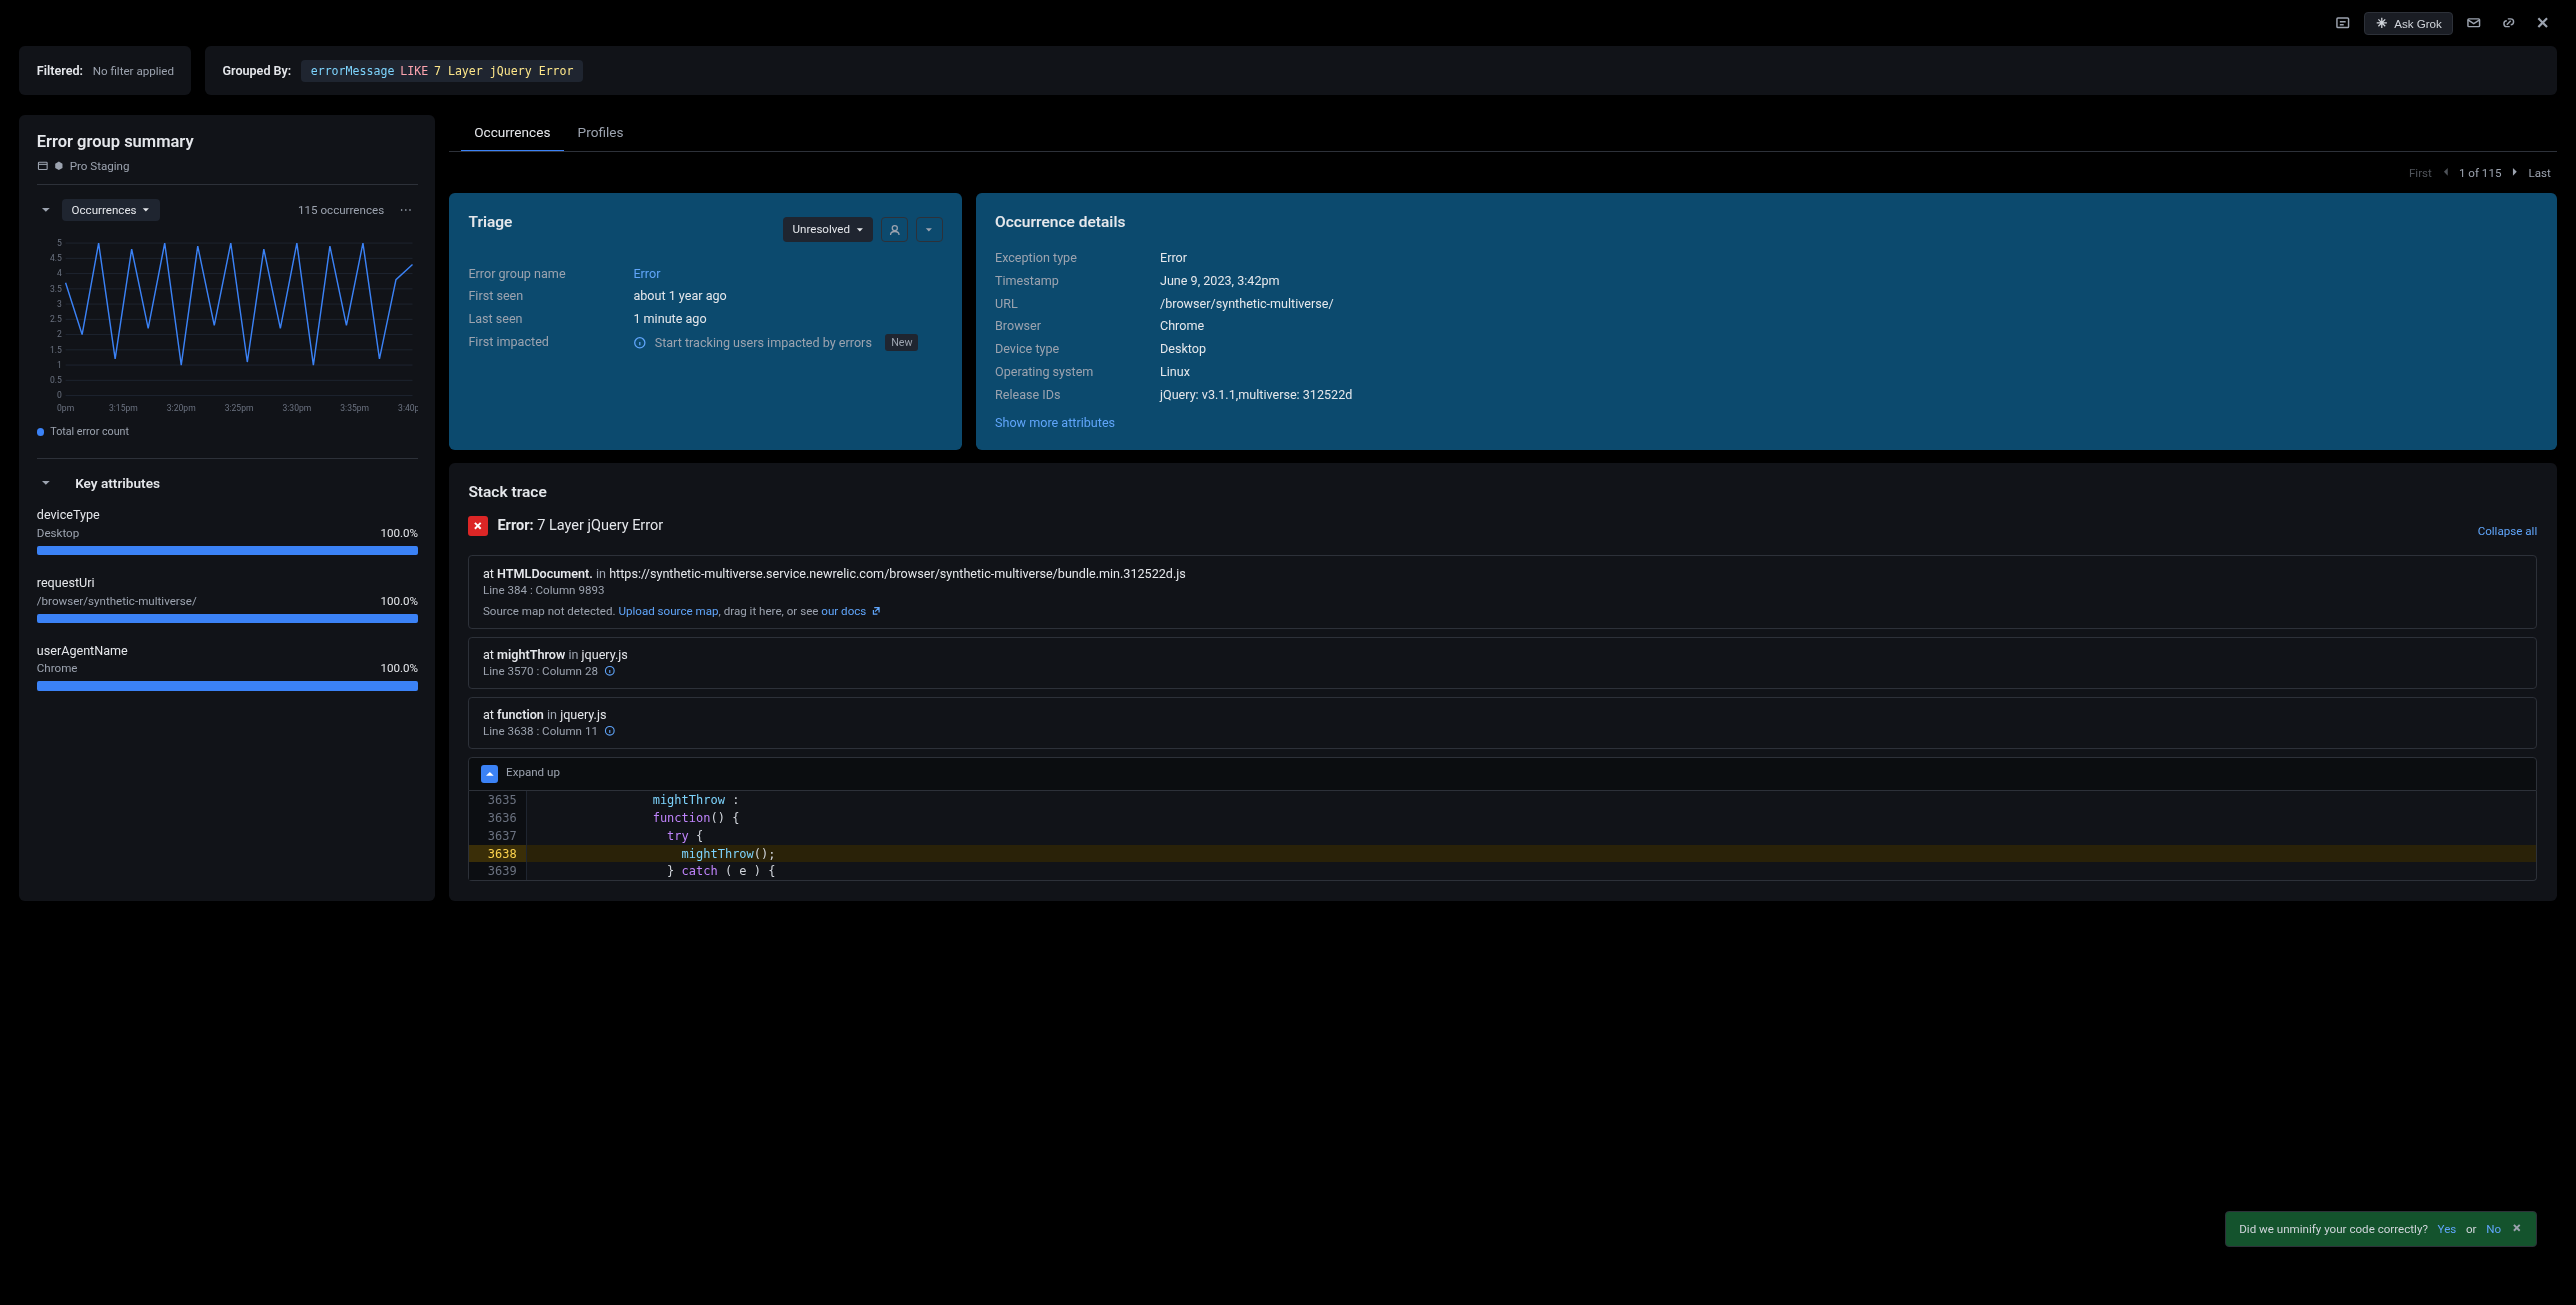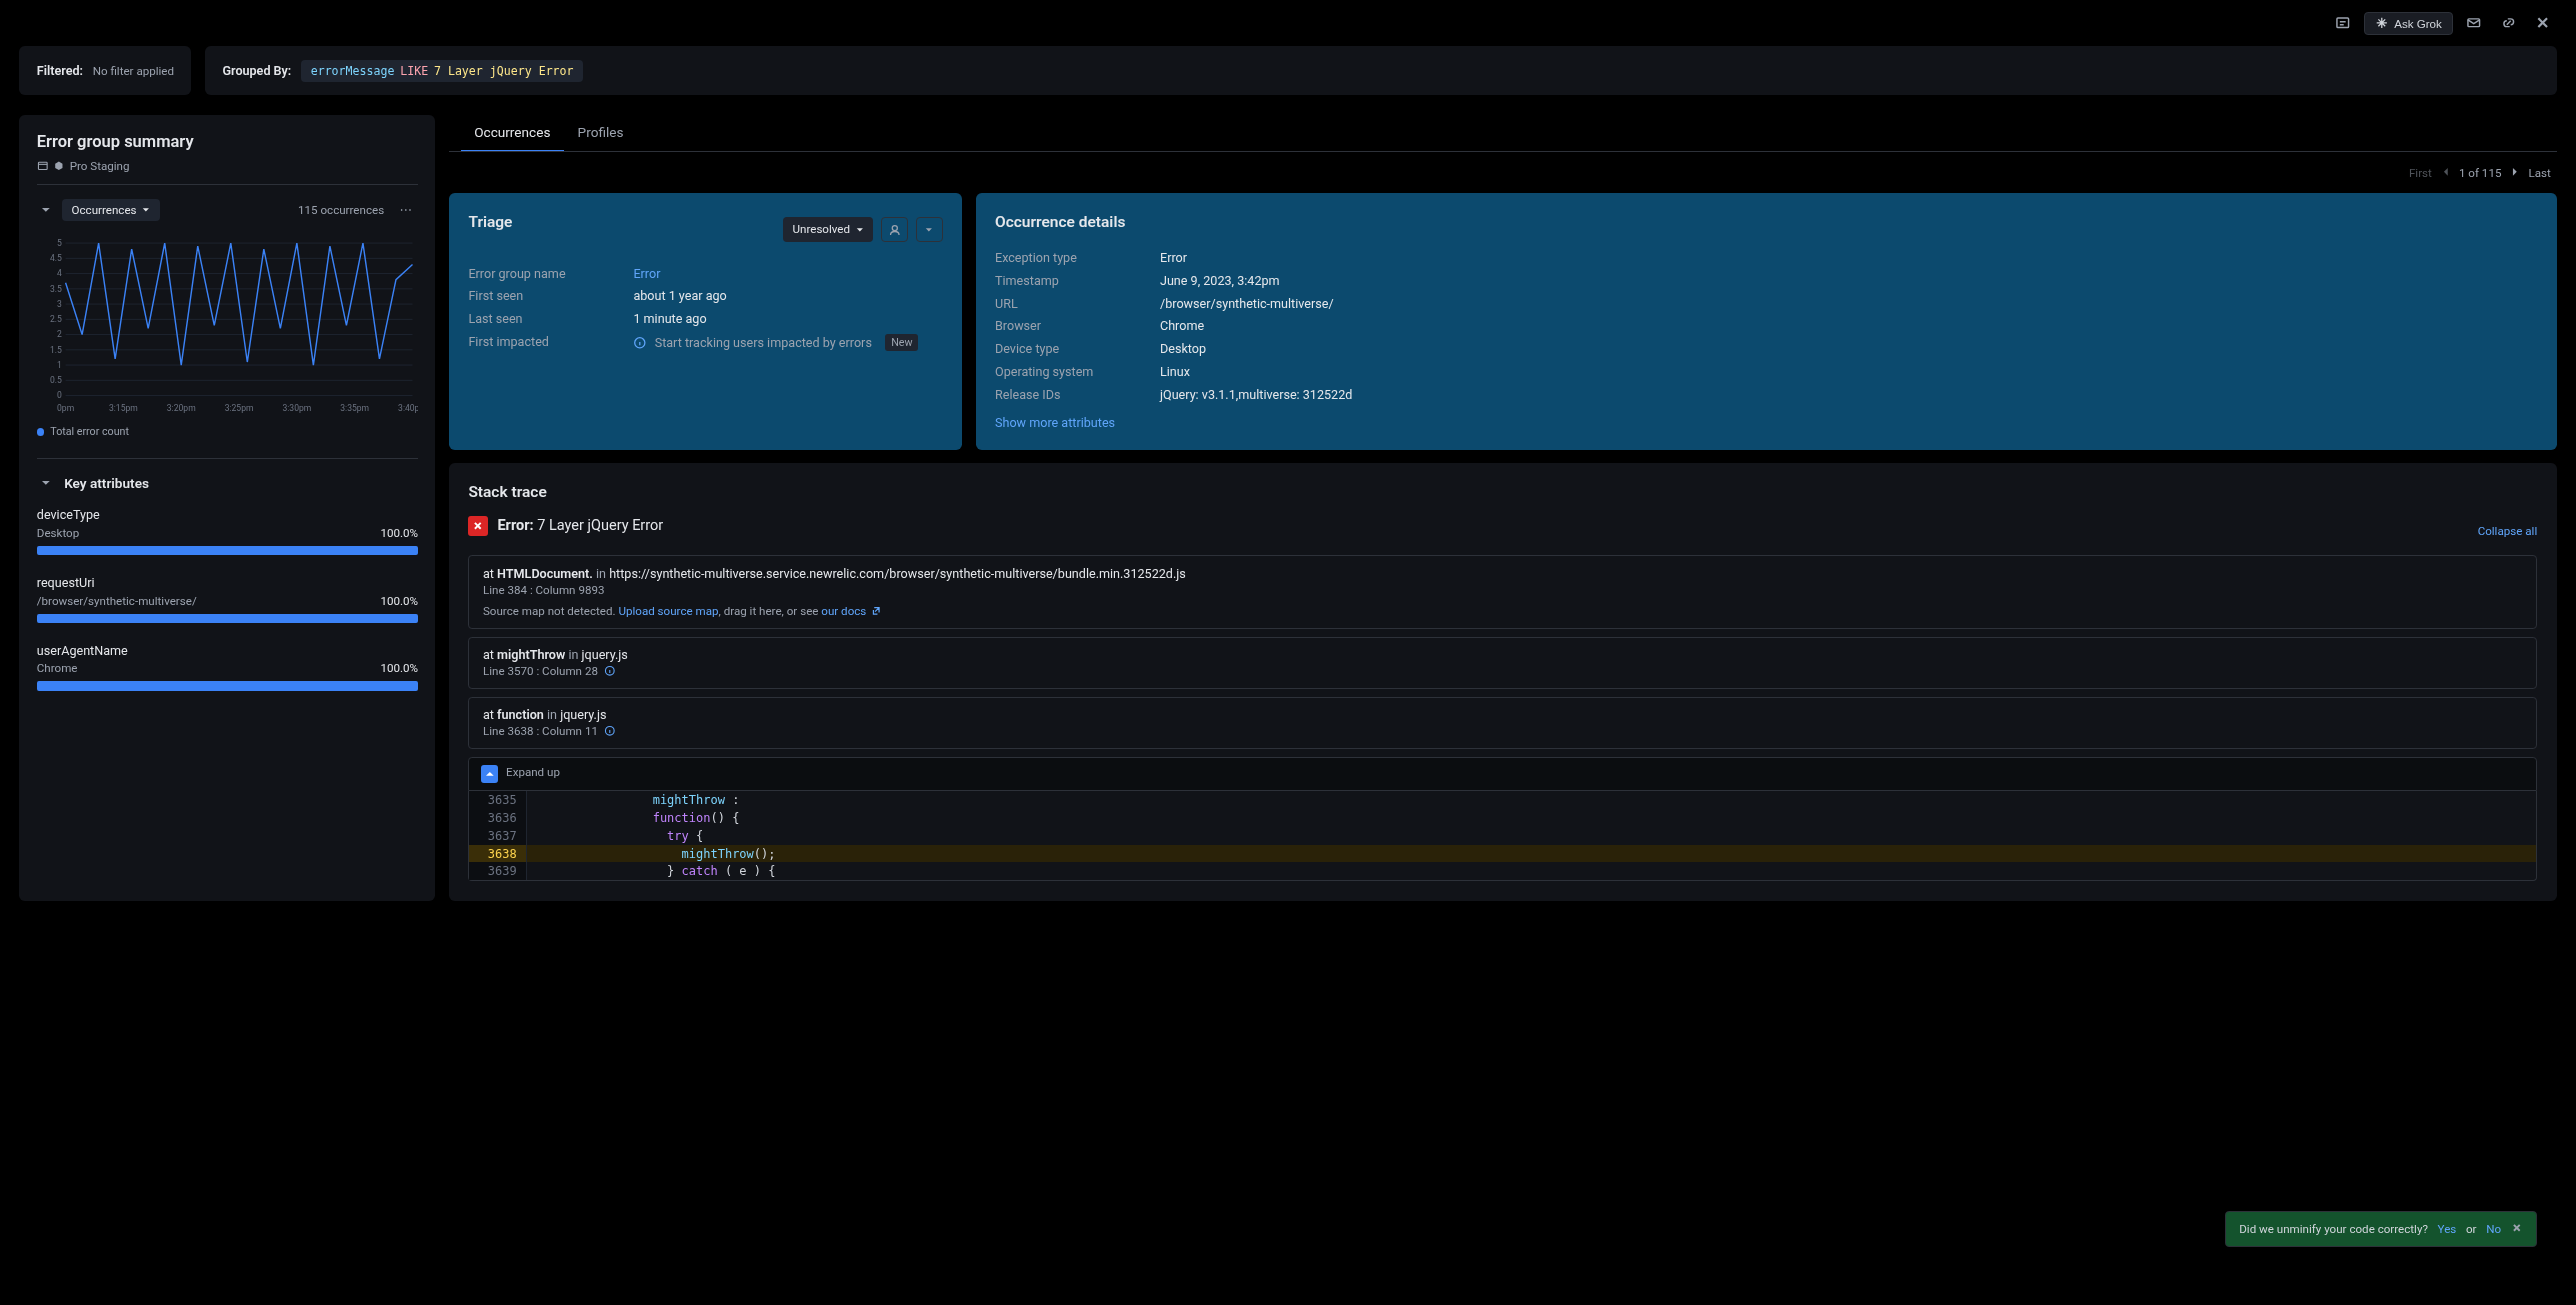--- a/index.html
+++ b/index.html
@@ -69,21 +69,21 @@
 .occ-count { color: #9ca3af; font-size: 11.6px; }
 .more-dots { color: #9ca3af; cursor: pointer; padding: 0 5.8px; }
 
 .chart-area { margin-top: 13.6px; }
 .chart-svg { width: 100%; height: 184px; }
 .chart-line { stroke: #3b82f6; stroke-width: 1.5; fill: none; }
 .legend { display: flex; align-items: center; gap: 5.8px; font-size: 10.7px; color: #9ca3af; margin-top: 3.9px; }
 .legend-dot { width: 7.7px; height: 7.7px; border-radius: 50%; background: #3b82f6; }
 
 .key-attr { margin-top: 19.4px; border-top: 1px solid #2d3139; padding-top: 15.5px; }
-.key-attr-header { display: flex; align-items: center; gap: 10px; margin-bottom: 15.5px; }
+.key-attr-header { display: flex; align-items: center; gap: 21px; margin-bottom: 15.5px; }
 .key-attr-title { font-weight: 600; font-size: 13.6px; }
 .attr-block { margin-bottom: 19.4px; }
 .attr-name { font-size: 12.6px; color: #e5e7eb; margin-bottom: 3.9px; }
 .attr-value-row { display: flex; justify-content: space-between; font-size: 11.6px; color: #9ca3af; margin-bottom: 5.8px; }
 .attr-pct { color: #e5e7eb; }
 .attr-bar { height: 9.7px; background: #3b82f6; border-radius: 1.9px; }
 
 .right-panel { flex: 1; display: flex; flex-direction: column; gap: 13.6px; }
 .tabs-row { display: flex; gap: 0; border-bottom: 1px solid #2d3139; padding: 0 11.6px; }
 .tab { padding: 9.7px 13.6px; color: #9ca3af; cursor: pointer; border-bottom: 1.9px solid transparent; font-size: 13.6px; }

